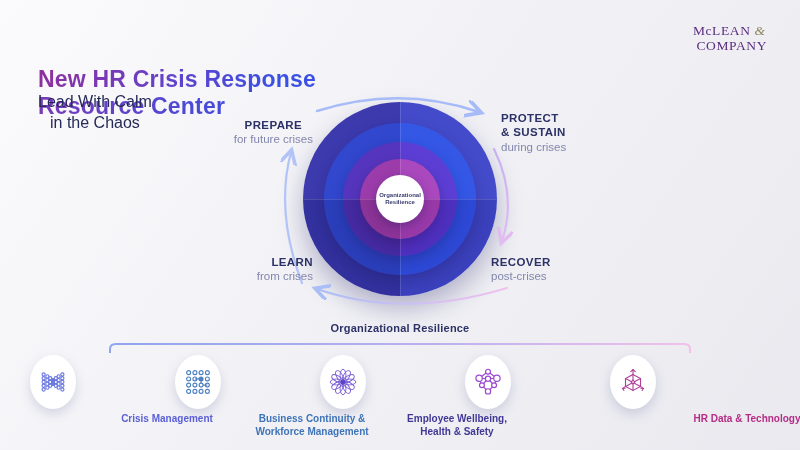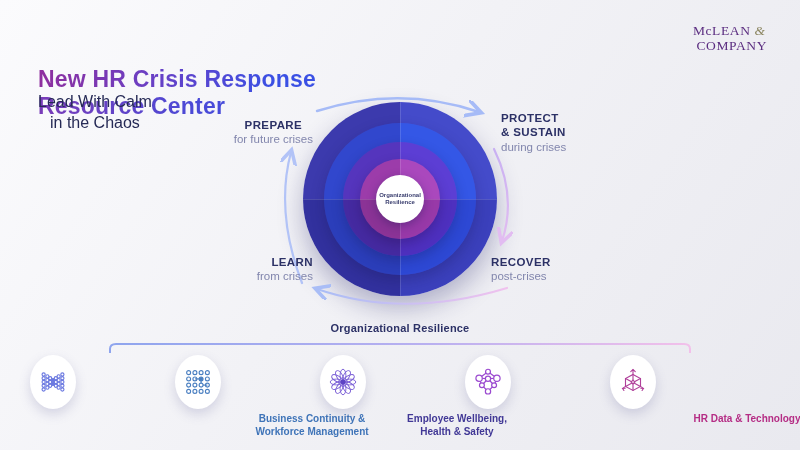--- a/index.html
+++ b/index.html
@@ -162,20 +162,23 @@
           <circle cx="22" cy="18" r="1.7"></circle>
           <circle cx="22" cy="22" r="1.7"></circle>
         <circle cx="26" cy="8" r="1.7"></circle>
           <circle cx="26" cy="12" r="1.7"></circle>
           <circle cx="26" cy="16" r="1.7"></circle>
           <circle cx="26" cy="20" r="1.7"></circle>
           <circle cx="26" cy="24" r="1.7"></circle>
       </g>
     </svg>
   </div>
+  <div class="hub-label h1" style="color: rgb(90, 95, 214);">
+    <span>Crisis Management</span>
+  </div>
 
   <div class="hub c2">
     <svg width="30" height="30" viewBox="0 0 32 32">
       <g fill="none" stroke="#4a7fc1" stroke-width="1.2">
         <line x1="12.7" y1="12.7" x2="19.3" y2="12.7"></line>
         <line x1="19.3" y1="12.7" x2="19.3" y2="19.3"></line>
         <line x1="19.3" y1="19.3" x2="26" y2="19.3"></line>
         <circle cx="6" cy="6" r="2.1"></circle>
           <circle cx="12.7" cy="6" r="2.1"></circle>
           <circle cx="19.3" cy="6" r="2.1"></circle>

